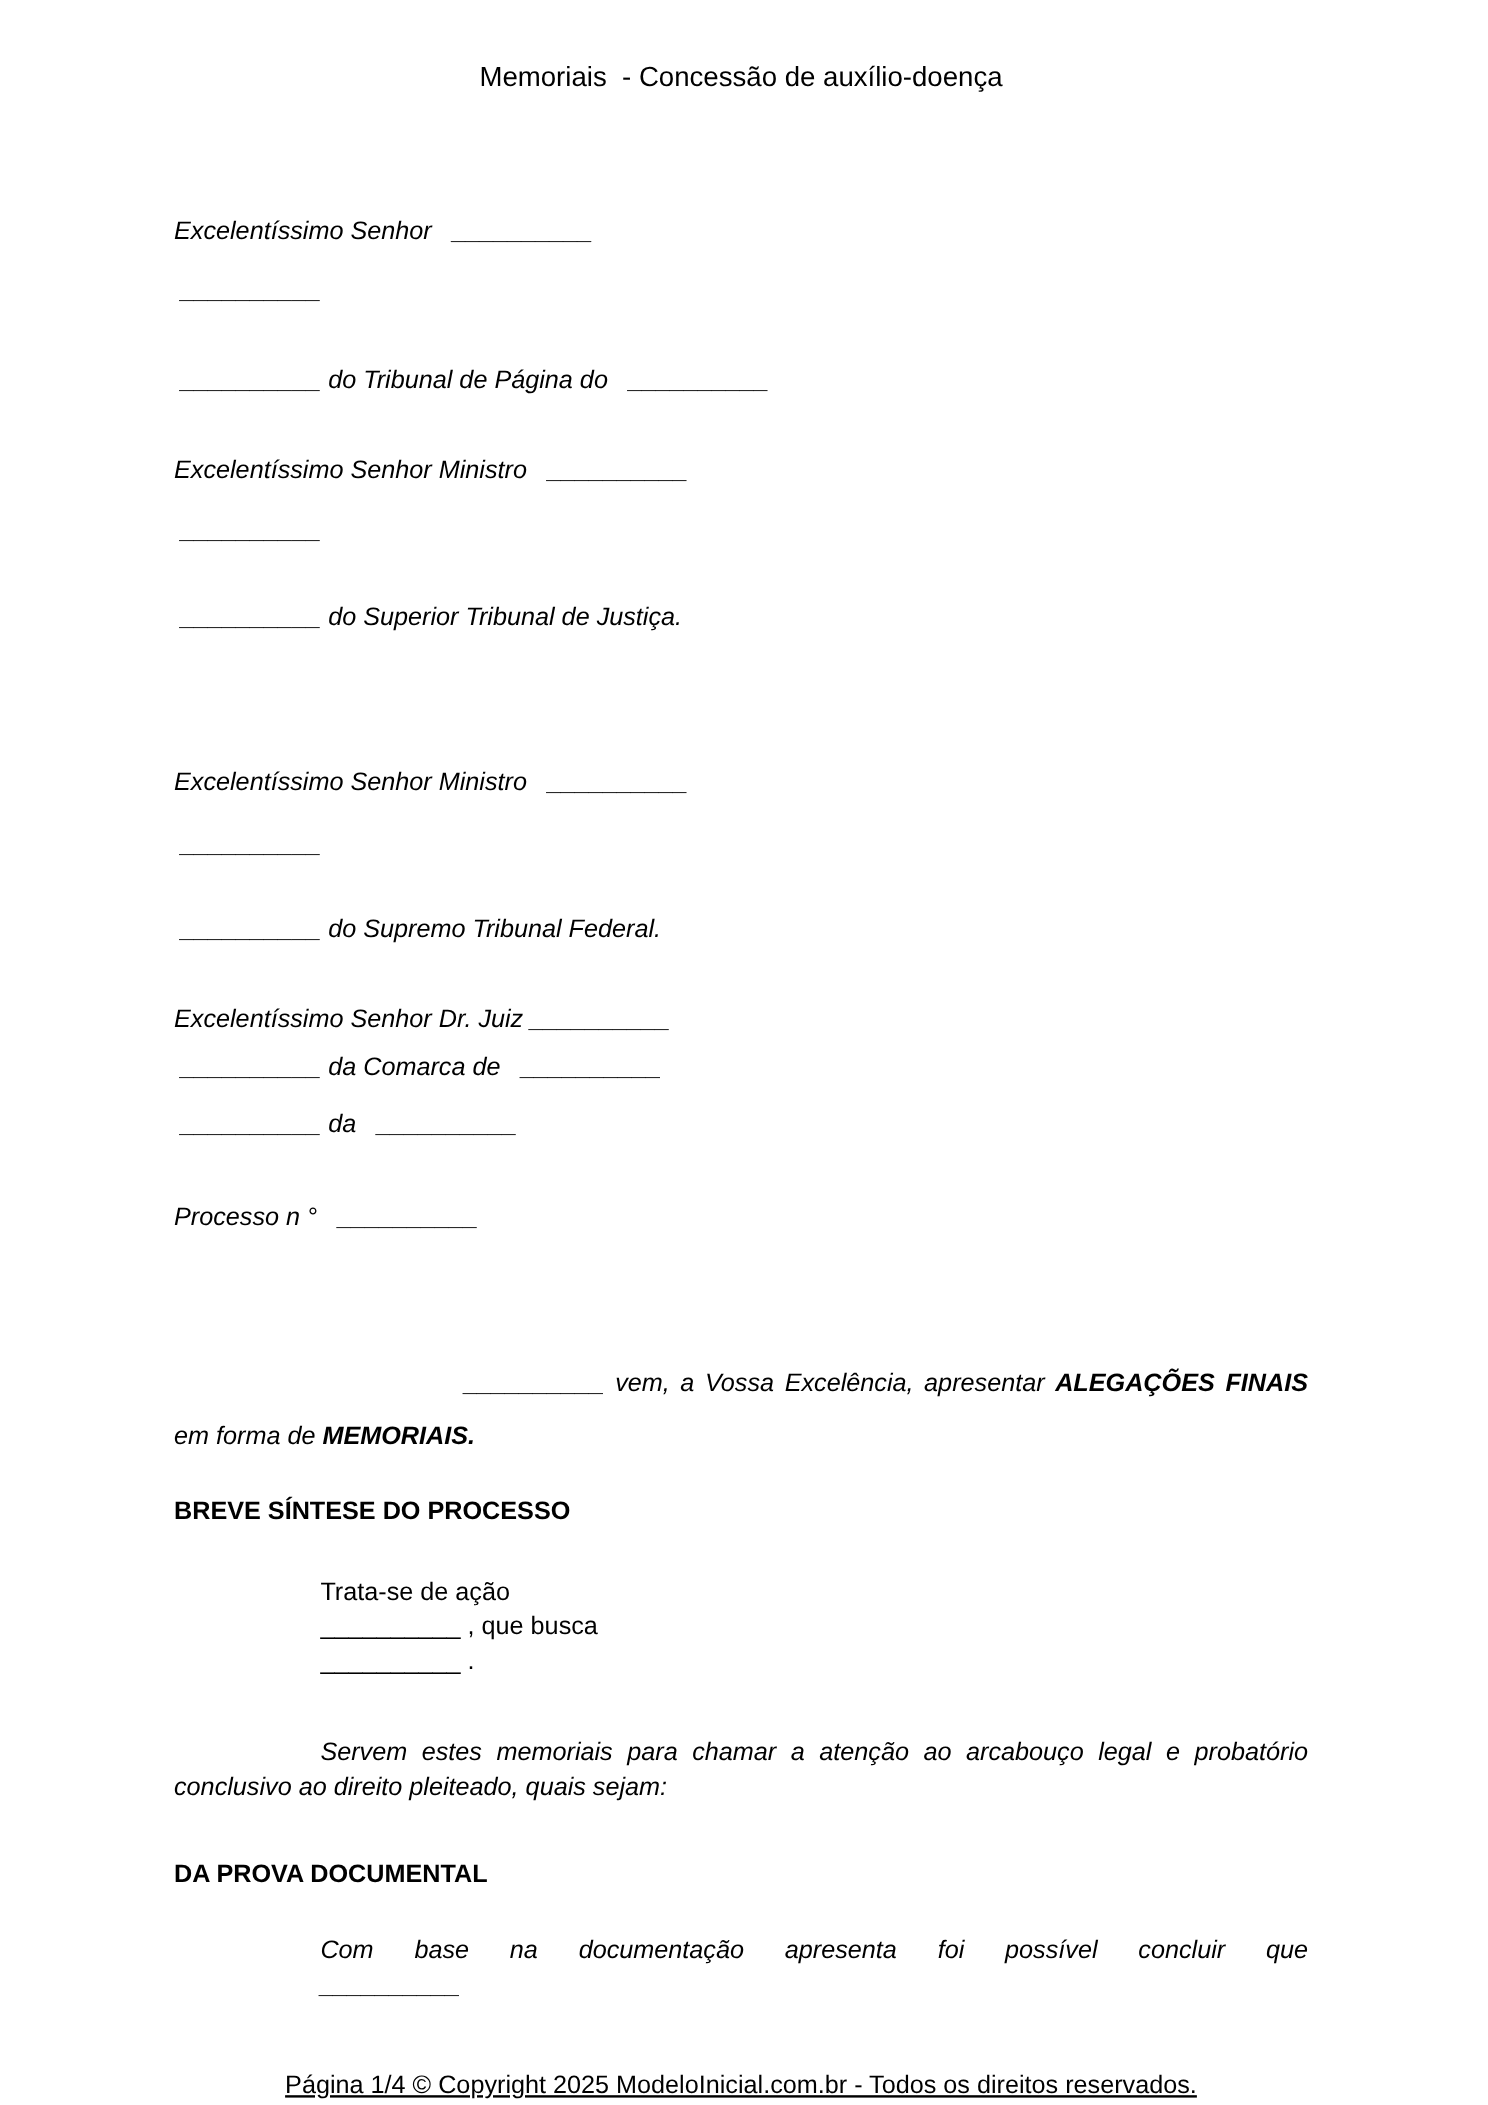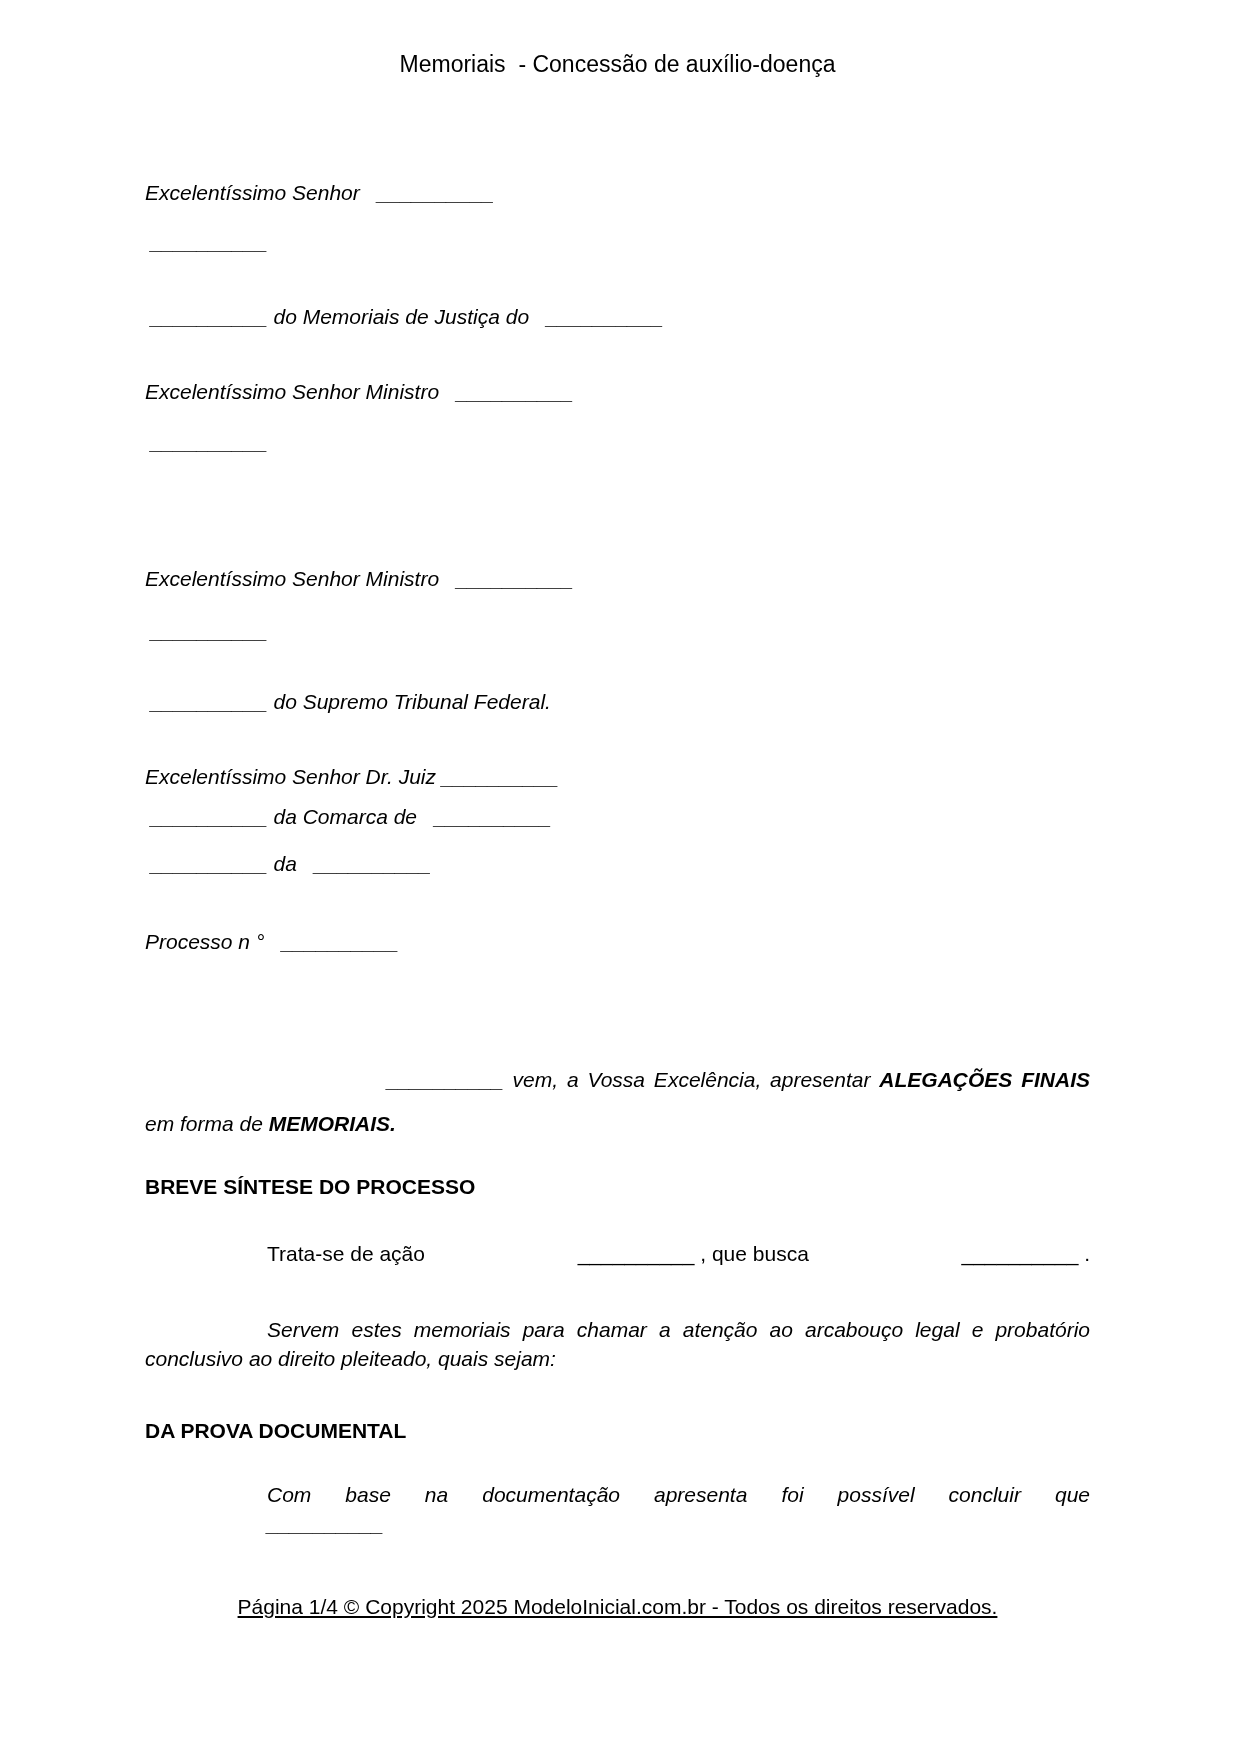--- a/index.html
+++ b/index.html
@@ -43,40 +43,42 @@
   .bold { font-weight: bold; }
   .heading {
     font-weight: bold;
     white-space: pre-wrap;
   }
   .trata-row {
     display: flex;
     justify-content: space-between;
     margin-left: 122px;
     white-space: pre-wrap;
+    flex-direction: column;
   }
   .hang-blank { margin-left: 122px; }
   .page-footer {
     text-align: center;
     white-space: pre-wrap;
     text-decoration: underline;
   }
 </style>
 </head>
 <body>
 
 <div class="page">
 
   <div class="doc-title">Memoriais  - Concessão de auxílio-doença</div>
 
   <div class="line" style="margin-top:97px">Excelentíssimo Senhor   __________</div>
   <div class="line" style="margin-top:20px"> __________</div>
-  <div class="line" style="margin-top:46px"> __________ do Memoriais de Justiça do   __________</div>
+  <div class="line" style="margin-top:46px"> __________ do Tribunal de Página do   __________</div>
   <div class="line" style="margin-top:46px">Excelentíssimo Senhor Ministro   __________</div>
   <div class="line" style="margin-top:21px"> __________</div>
+  <div class="line" style="margin-top:44px"> __________ do Superior Tribunal de Justiça.</div>
   <div class="line" style="margin-top:108px">Excelentíssimo Senhor Ministro   __________</div>
   <div class="line" style="margin-top:23px"> __________</div>
   <div class="line" style="margin-top:42px"> __________ do Supremo Tribunal Federal.</div>
   <div class="line" style="margin-top:46px">Excelentíssimo Senhor Dr. Juiz __________</div>
   <div class="line" style="margin-top:11px"> __________ da Comarca de   __________</div>
   <div class="line" style="margin-top:18px"> __________ da   __________</div>
 
   <div class="line" style="margin-top:49px">Processo n °   __________</div>
 
   <div class="justify-last indent-lg" style="margin-top:109px"><span>__________</span><span> vem, a Vossa Excelência, apresentar </span><span class="bold">ALEGAÇÕES FINAIS</span></div>

